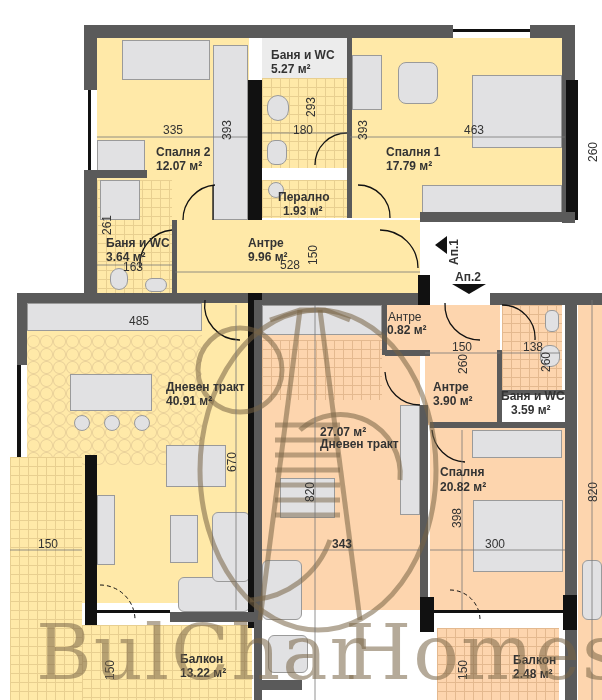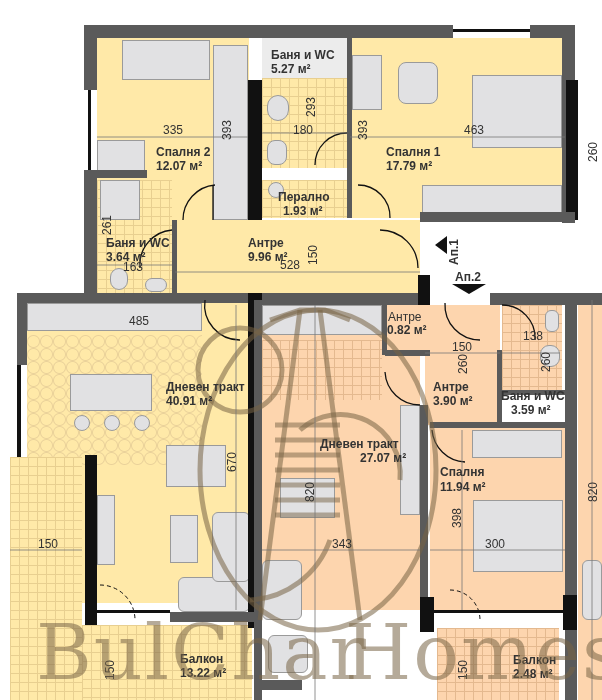--- a/index.html
+++ b/index.html
@@ -191,23 +191,23 @@
 <div class="lbl" style="left:166px;top:394px;">40.91 м²</div>
 <div class="lbl" style="left:180px;top:652px;">Балкон</div>
 <div class="lbl" style="left:180px;top:666px;">13.22 м²</div>
 <div class="lbl" style="left:388px;top:310px;font-weight:normal;">Антре</div>
 <div class="lbl" style="left:387px;top:323px;">0.82 м²</div>
 <div class="lbl" style="left:433px;top:380px;">Антре</div>
 <div class="lbl" style="left:433px;top:394px;">3.90 м²</div>
 <div class="lbl" style="left:501px;top:389px;">Баня и WC</div>
 <div class="lbl" style="left:511px;top:403px;">3.59 м²</div>
 <div class="lbl" style="left:320px;top:437px;">Дневен тракт</div>
-<div class="lbl" style="left:320px;top:451px;margin-left:40px;">27.07 м²</div>
+<div class="lbl" style="left:320px;top:425px;">27.07 м²</div>
 <div class="lbl" style="left:440px;top:465px;">Спалня</div>
-<div class="lbl" style="left:440px;top:480px;">11.94 м²</div>
+<div class="lbl" style="left:440px;top:480px;">20.82 м²</div>
 <div class="lbl" style="left:513px;top:653px;">Балкон</div>
 <div class="lbl" style="left:513px;top:667px;">2.48 м²</div>
 
 <div class="lbl" style="left:447px;top:265px;transform:rotate(-90deg);transform-origin:left top;">Ап.1</div>
 <div class="lbl" style="left:455px;top:270px;">Ап.2</div>
 
 <div class="dim" style="left:163px;top:123px;">335</div>
 <div class="dim vdim" style="left:220px;top:140px;">393</div>
 <div class="dim vdim" style="left:304px;top:117px;">293</div>
 <div class="dim" style="left:293px;top:123px;">180</div>
@@ -217,23 +217,23 @@
 <div class="dim vdim" style="left:100px;top:235px;">261</div>
 <div class="dim" style="left:123px;top:260px;">163</div>
 <div class="dim" style="left:280px;top:258px;">528</div>
 <div class="dim vdim" style="left:306px;top:265px;">150</div>
 <div class="dim" style="left:129px;top:314px;">485</div>
 <div class="dim vdim" style="left:225px;top:472px;">670</div>
 <div class="dim" style="left:38px;top:537px;">150</div>
 <div class="dim vdim" style="left:103px;top:680px;">150</div>
 <div class="dim" style="left:452px;top:340px;">150</div>
 <div class="dim vdim" style="left:456px;top:374px;">260</div>
-<div class="dim" style="left:523px;top:329px;">138</div>
+<div class="dim" style="left:523px;top:340px;">138</div>
 <div class="dim vdim" style="left:539px;top:372px;">260</div>
 <div class="dim vdim" style="left:303px;top:502px;">820</div>
-<div class="dim" style="left:332px;top:537px;">343</div>
+<div class="dim" style="left:332px;top:537px;font-weight:bold;">343</div>
 <div class="dim vdim" style="left:450px;top:528px;">398</div>
 <div class="dim" style="left:485px;top:537px;">300</div>
 <div class="dim vdim" style="left:586px;top:502px;">820</div>
 <div class="dim vdim" style="left:456px;top:680px;">150</div>
 
 <div class="wm" style="left:36px;top:608px;">BulChar</div>
 <div class="wm" style="left:345px;top:608px;">Homes</div>
 
 </body></html>

